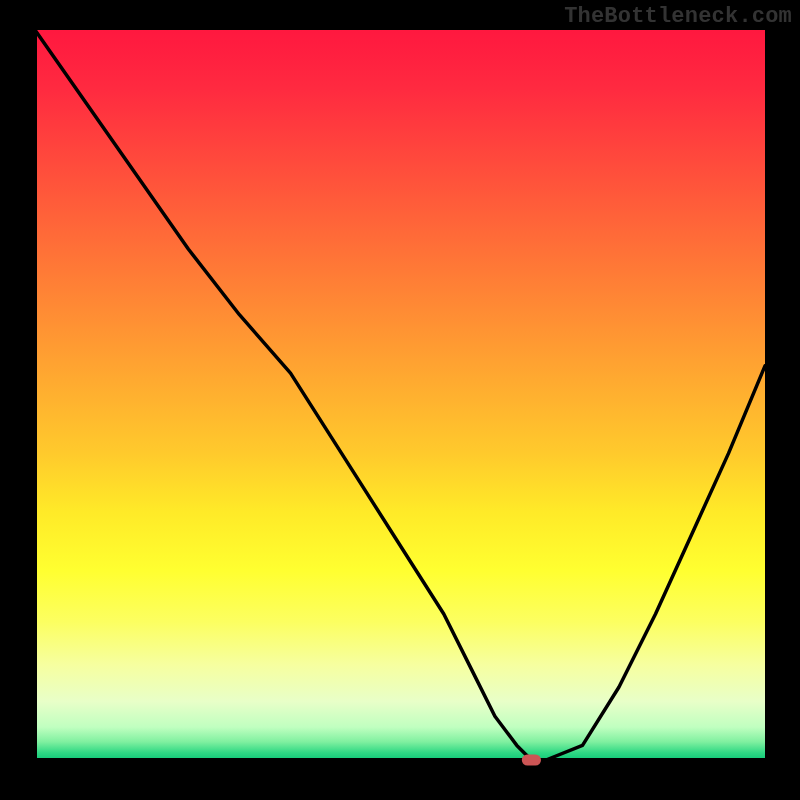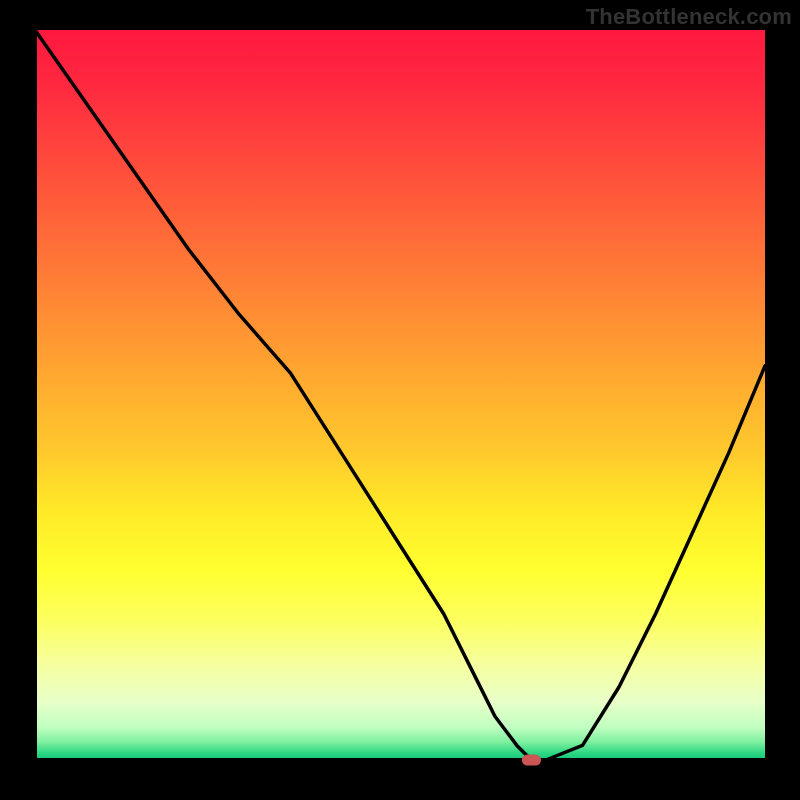--- a/index.html
+++ b/index.html
@@ -13,21 +13,21 @@
   .container {
     position: relative;
     width: 800px;
     height: 800px;
   }
   .watermark {
     position: absolute;
     top: 4px;
     right: 8px;
     color: #333333;
-    font-family: Liberation Sans, sans-serif;
+    font-family: Liberation Mono, monospace;
     font-size: 22px;
     font-weight: 600;
     letter-spacing: 0.2px;
     z-index: 10;
   }
   svg {
     position: absolute;
     top: 0;
     left: 0;
   }

